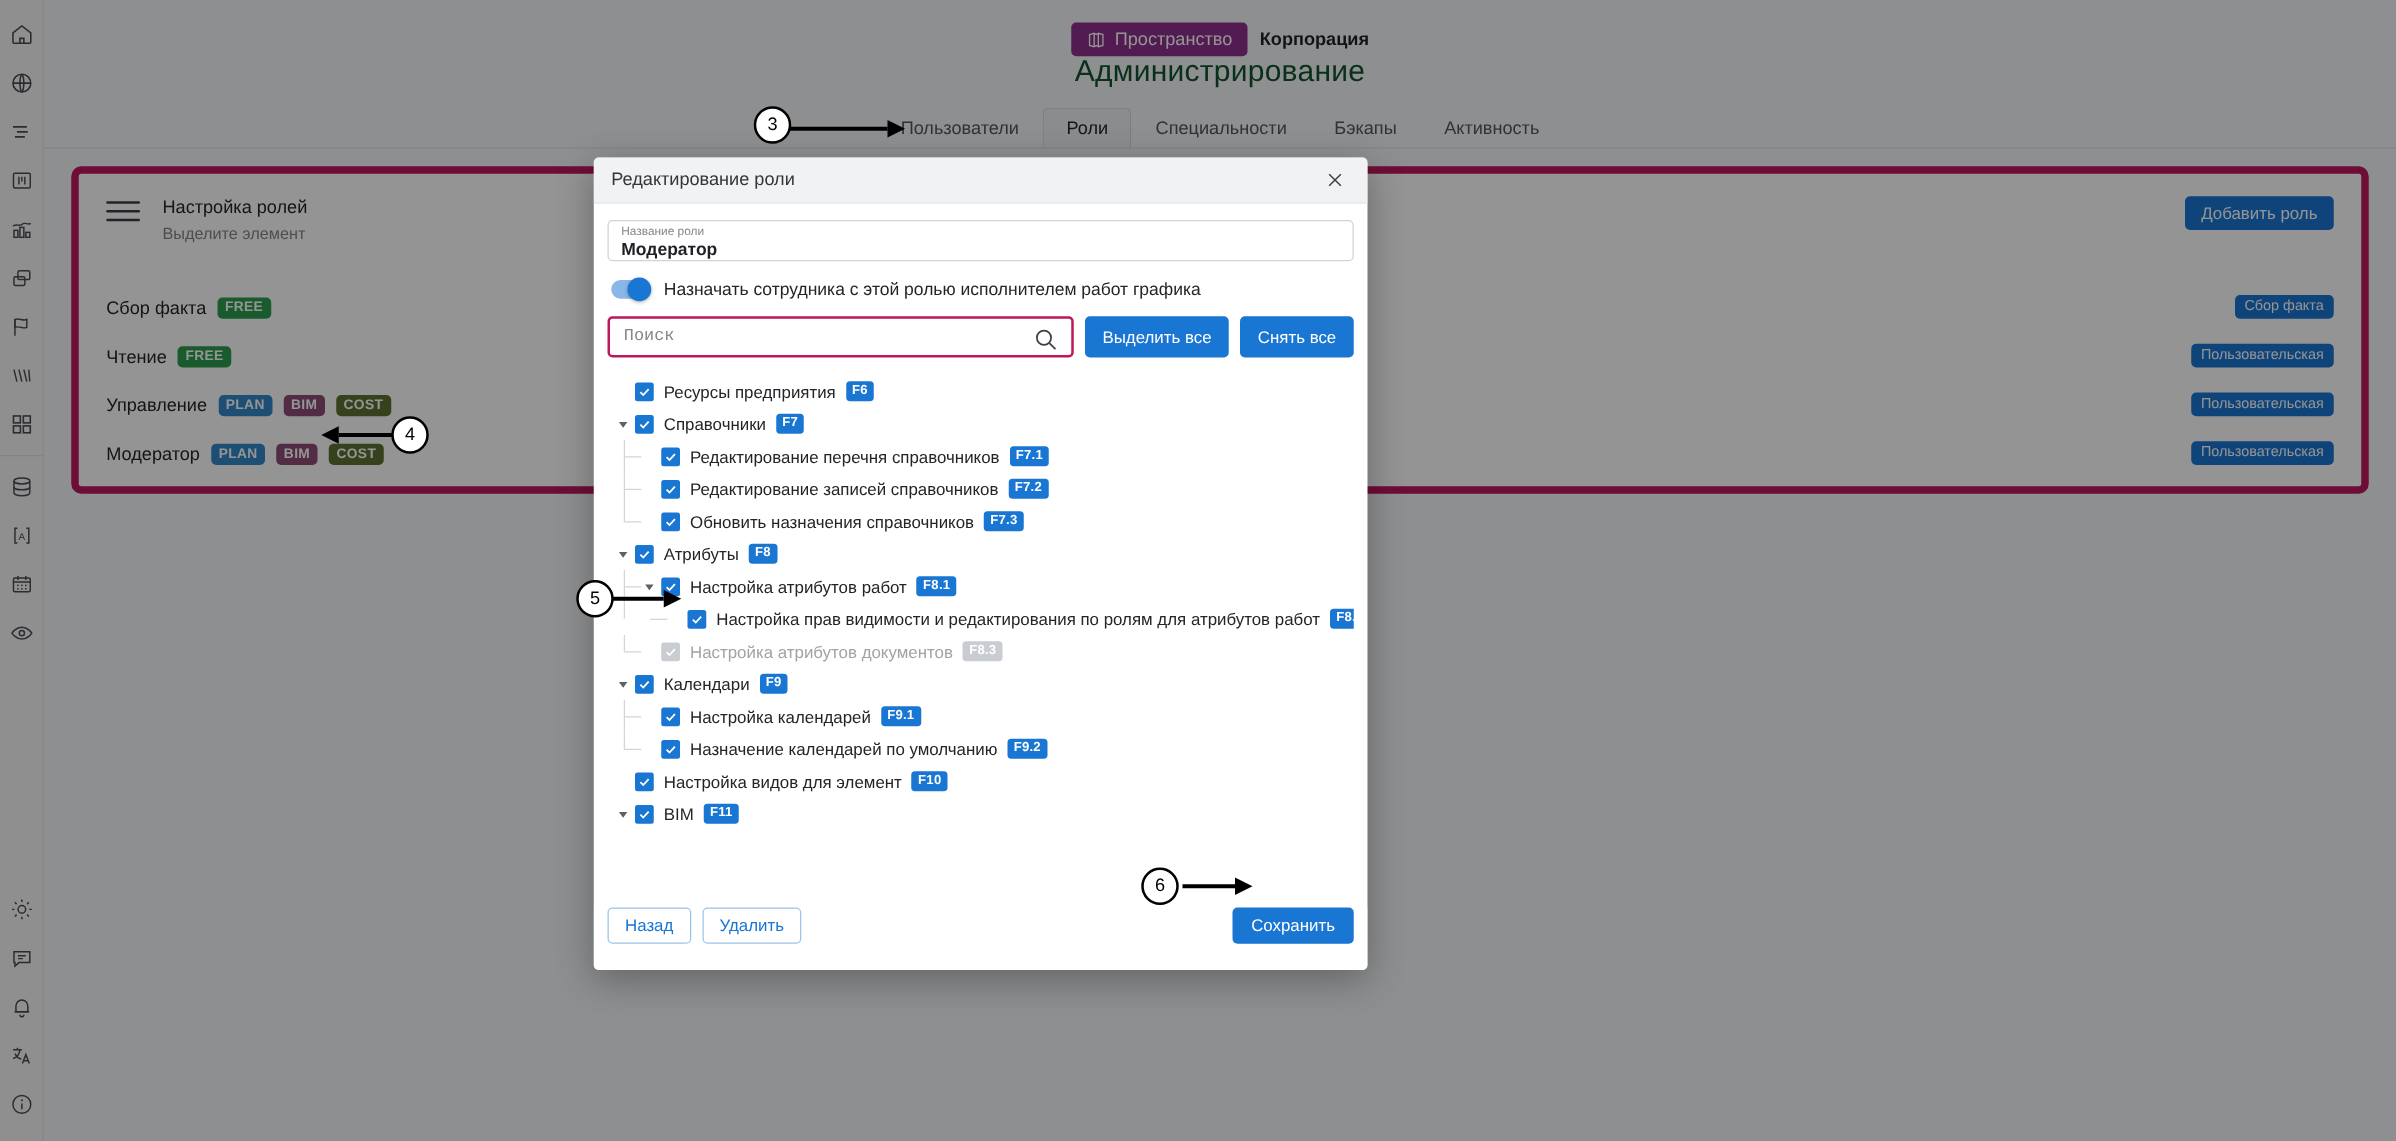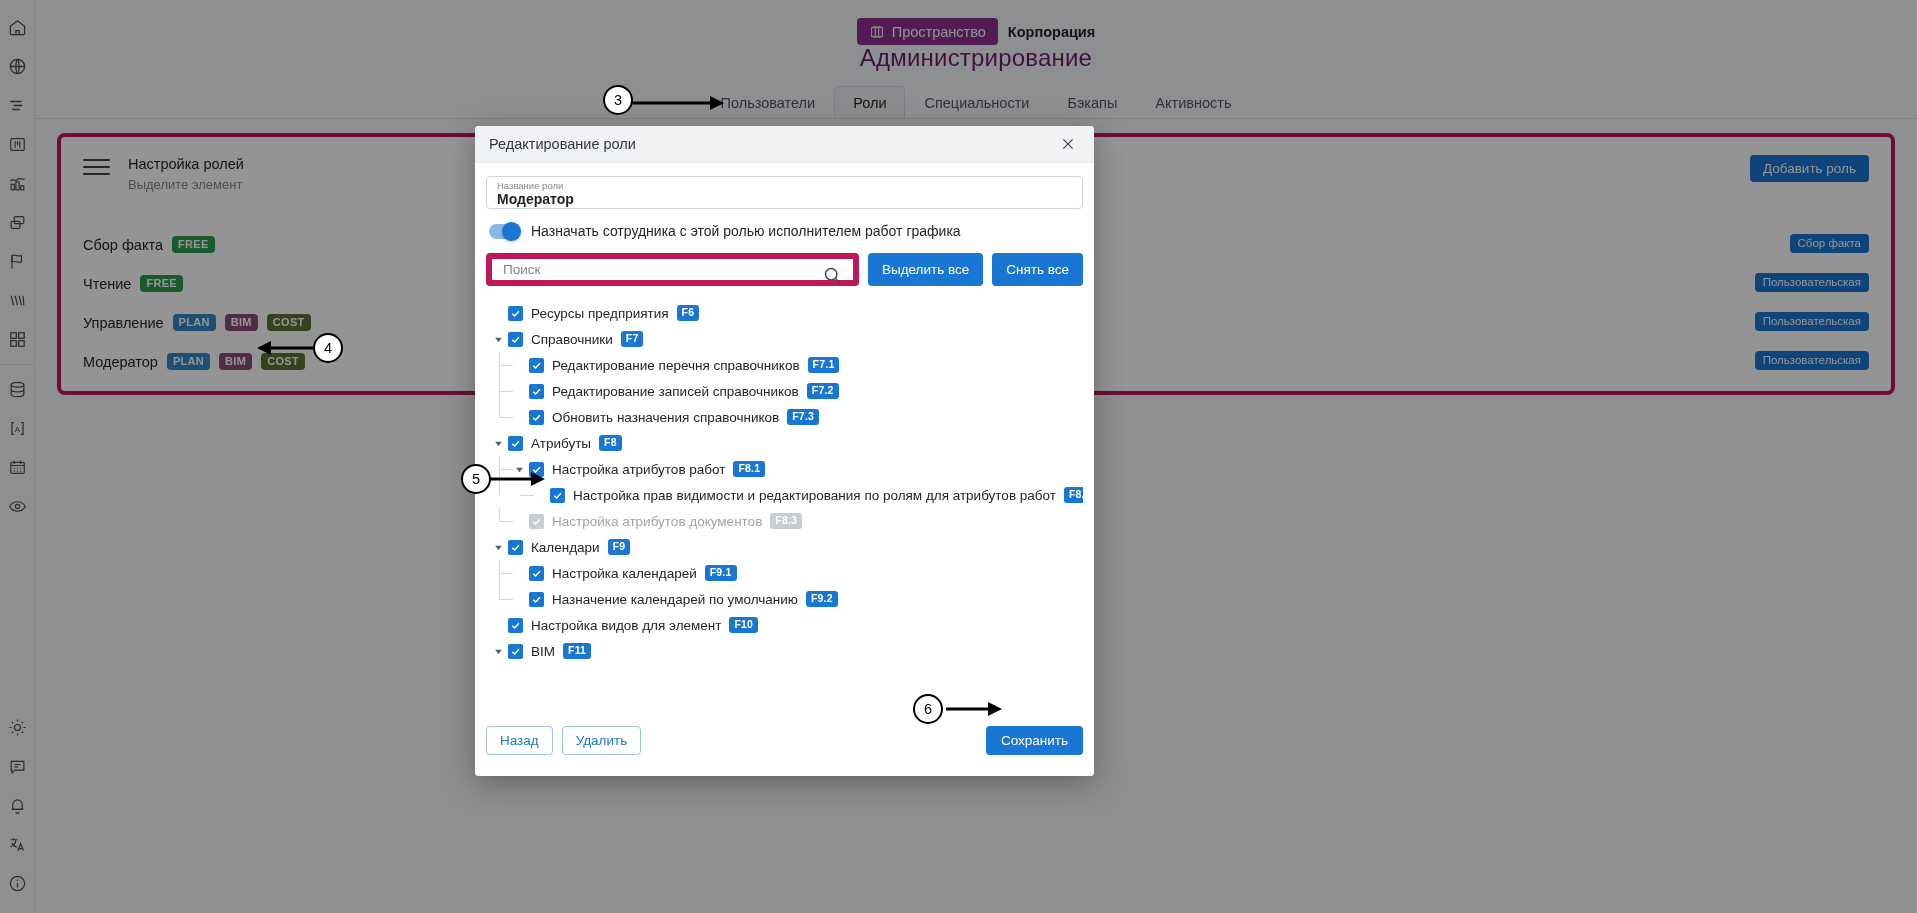--- a/index.html
+++ b/index.html
@@ -39,21 +39,21 @@
   }
   .space-chip{
     background:#8e2f8e;color:#fff;border-radius:4px;
     height:27px;display:inline-flex;align-items:center;gap:7px;
     padding:0 12px;font-size:14.5px;
   }
   .space-chip svg{display:block;}
   .corp-name{font-size:14.5px;font-weight:bold;color:#1f2126;}
   .page-title{
     position:absolute;left:0;right:0;top:44px;text-align:center;
-    font-size:24px;color:#701a75;font-weight:400;letter-spacing:.2px;
+    font-size:24px;color:#14532d;font-weight:400;letter-spacing:.2px;
   }
 
   
   .tabs{
     position:absolute;left:0;right:0;top:86px;
     display:flex;justify-content:center;align-items:flex-end;gap:0;text-align:center;
   }
   .tab{
     font-size:14.5px;color:#53565c;padding:8px 18px 9px;
     border:1px solid transparent;border-bottom:none;cursor:pointer;
@@ -63,21 +63,21 @@
     background:#f0f1f3;border-color:#d6d8dc;
     border-radius:5px 5px 0 0;color:#232529;
   }
   .tabs-underline{
     position:absolute;left:35px;right:0;top:118px;height:1px;background:#dcdee1;
   }
 
   
   .content-wrap{position:absolute;left:35px;top:119px;right:0;bottom:0;background:#f5f6f8;padding:14px 22px;}
   .card{
-    position:relative;height:262px;background:#fff;border:4px solid #be185d;
+    position:relative;height:262px;background:#fff;border:6px solid #be185d;
     border-radius:8px;padding:18px 22px;
   }
   .card-head{display:flex;align-items:flex-start;gap:17px;}
   .burger{width:28px;height:20px;padding-top:4px;}
   .burger span{display:block;height:2px;background:#3c3f45;border-radius:1px;margin-bottom:5px;}
   .burger span:nth-child(1){width:27px;}
   .burger span:nth-child(2){width:27px;}
   .burger span:nth-child(3){width:27px;margin-bottom:0;}
   .card-title{font-size:14.5px;color:#232529;line-height:19px;}
   .card-sub{font-size:13px;color:#83868c;line-height:17px;margin-top:2px;}
@@ -138,22 +138,22 @@
     width:31px;height:15px;border-radius:8px;background:#8ab6e8;position:relative;cursor:pointer;flex:0 0 31px;
   }
   .toggle-knob{
     position:absolute;right:-1px;top:-2px;width:19px;height:19px;border-radius:50%;
     background:#1976d2;box-shadow:0 1px 3px rgba(0,0,0,.3);
   }
   .toggle-label{font-size:14px;color:#232529;}
 
   .search-row{display:flex;align-items:center;gap:9px;margin-top:14px;}
   .search-box{
-    flex:1 1 auto;position:relative;border:6px solid #be185d;border-radius:4px;height:33px;
-    display:flex;align-items:center;padding:0 38px 0 11px;
+    flex:1 1 auto;position:relative;border:2px solid #be185d;border-radius:4px;height:33px;
+    display:flex;align-items:center;padding:0 38px 0 11px;font-family:Liberation Mono, monospace;
   }
   .search-box input{
     border:none;outline:none;width:100%;font-size:13.5px;color:#1f2126;
     font-family:inherit;background:transparent;
   }
   .search-box input::placeholder{color:#83868c;}
   .search-icon{position:absolute;right:10px;top:6px;color:#3d4046;}
   .pill-btn{
     background:#1976d2;color:#fff;border:none;border-radius:4px;height:33px;
     padding:0 14px;font-size:13.5px;cursor:pointer;font-family:inherit;white-space:nowrap;

